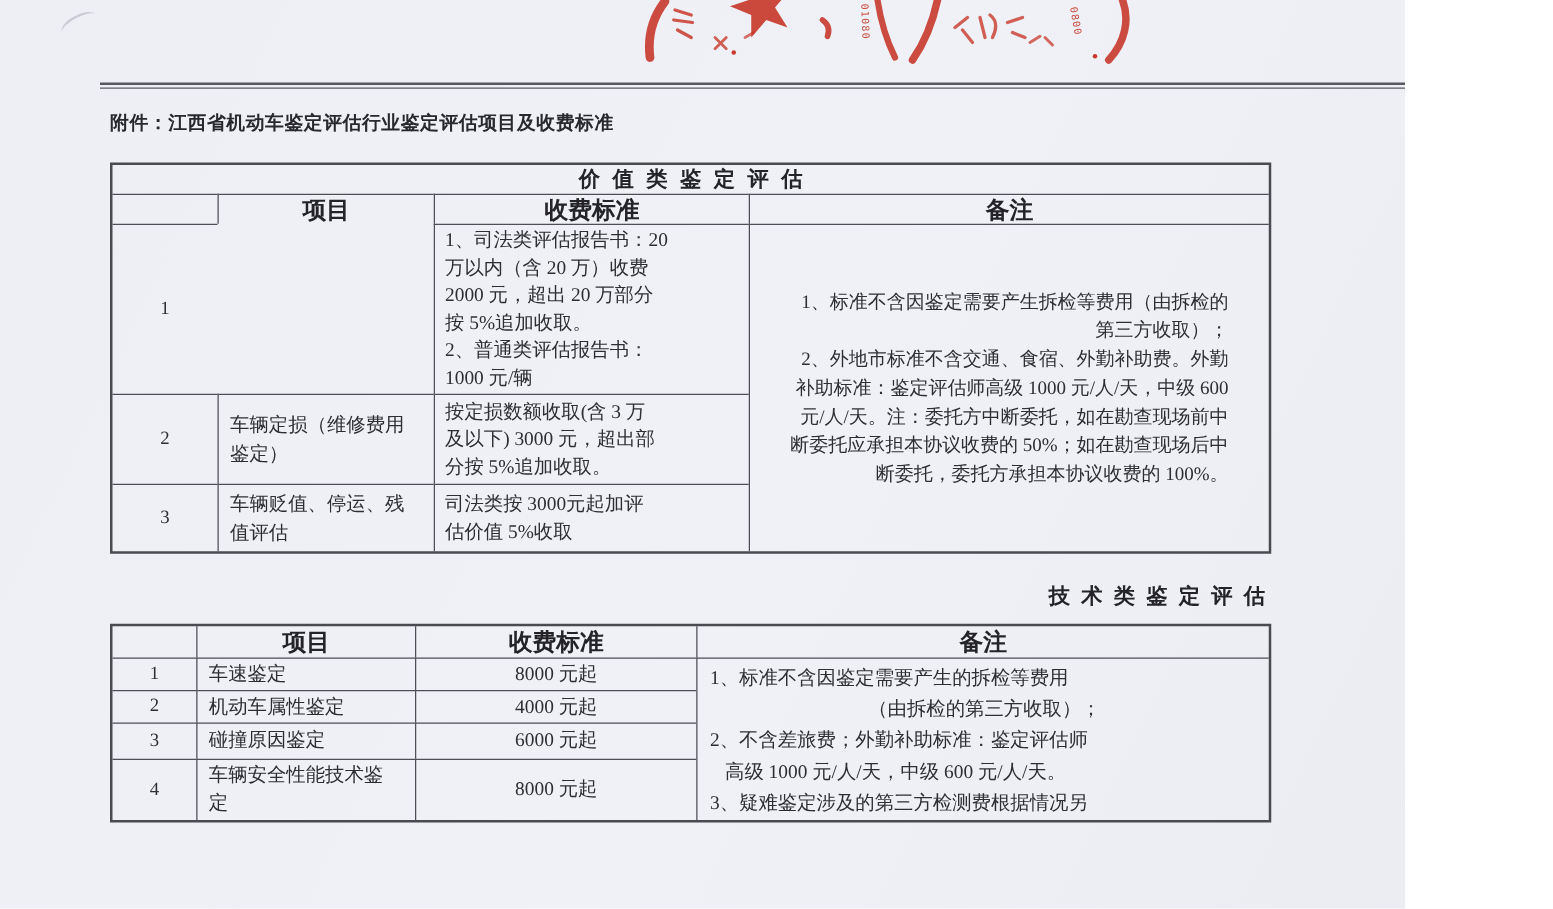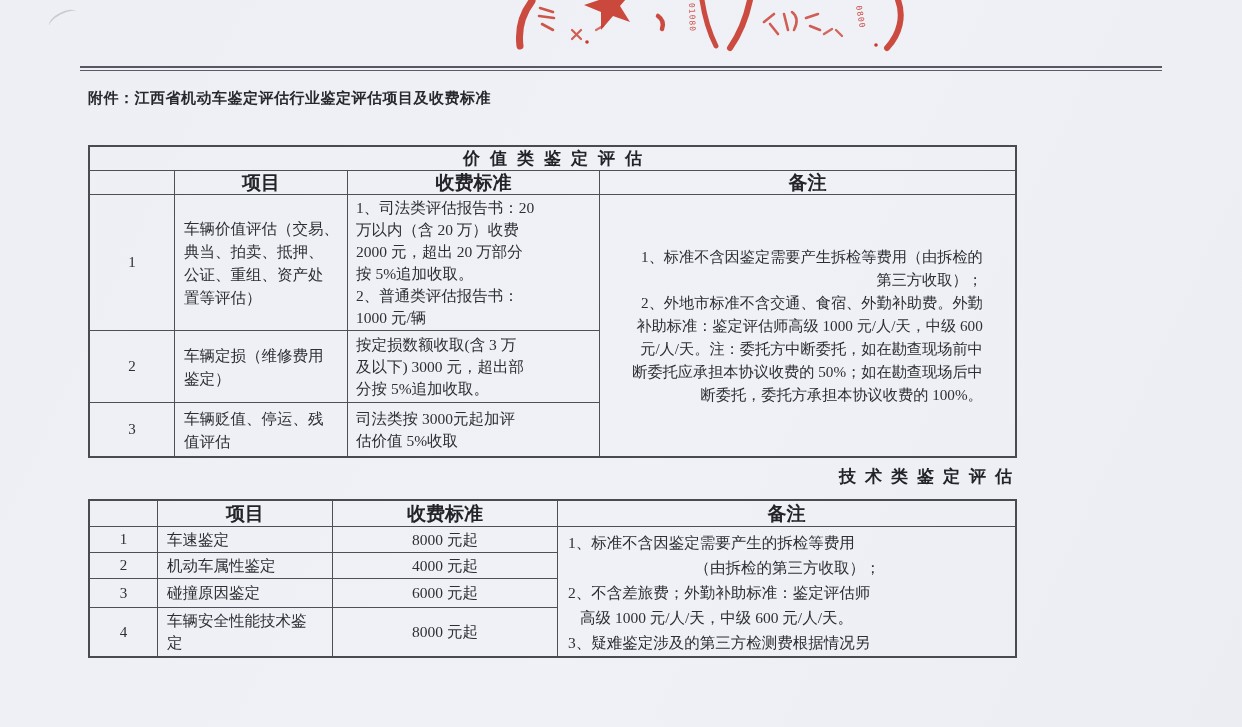--- a/index.html
+++ b/index.html
@@ -1,20 +1,21 @@
 <!DOCTYPE html>
 <html><head>
 <meta charset="utf-8">
 <style>
   html,body{margin:0;padding:0;}
   .page{
-    position:relative; width:1242px; height:727px; overflow:hidden;
+    position:relative; width:1084px; height:727px; overflow:hidden;
     background:linear-gradient(115deg,#edeff4 0%,#eff1f6 55%,#ebedf2 100%);
     font-family:"Liberation Serif","DejaVu Serif",serif;
     color:#2e2e33;
+    padding-left:40px;
   }
   
   .artifact{
     position:absolute; left:48px; top:12px; width:30px; height:12px;
     border-top:2px solid rgba(115,120,140,0.30);
     border-radius:50%; transform:rotate(-28deg);
   }
   
   .stamp{position:absolute; left:492px; top:0; width:430px; height:58px;}
   
@@ -23,21 +24,21 @@
     border-top:2px solid #585862; border-bottom:1px solid #5c5c66;
   }
   .attach{
     position:absolute; left:88px; top:89px;
     font-size:15px; font-weight:600; color:#28282d; letter-spacing:0.5px;
   }
   .tbl{
     position:absolute; display:grid; box-sizing:border-box;
     border:2px solid #4a4a51; background:transparent;
   }
-  .t1{left:88px; top:145px; grid-template-columns:84px 173px 252px 416px;
+  .t1{left:88px; top:130px; grid-template-columns:84px 173px 252px 416px;
       grid-template-rows:23px 24px 136px 72px 54px;}
   .t2{left:88px; top:499px; grid-template-columns:67px 175px 225px 458px;
       grid-template-rows:25px 26px 26px 29px 49px;}
   .cell{display:flex; align-items:center; justify-content:center; box-sizing:border-box; overflow:hidden;}
   .bt{border-top:1px solid #4f4f57;} .bl{border-left:1px solid #4f4f57;}
   .c1{grid-column:1;} .c2{grid-column:2;} .c3{grid-column:3;} .c4{grid-column:4;}
   .r1{grid-row:1;} .r2{grid-row:2;} .r3{grid-row:3;} .r4{grid-row:4;} .r5{grid-row:5;}
   .title-cell{grid-column:1/5; grid-row:1; font-weight:700; font-size:17px;
       letter-spacing:10px; text-indent:10px; color:#242428;}
   .t2-title{
@@ -94,24 +95,20 @@
 
   <div class="tbl t1">
     <div class="cell title-cell">价值类鉴定评估</div>
 
     <div class="cell hdr c1 r2 bt"></div>
     <div class="cell hdr c2 r2 bt bl">项目</div>
     <div class="cell hdr c3 r2 bt bl">收费标准</div>
     <div class="cell hdr c4 r2 bt bl">备注</div>
 
     <div class="cell num c1 r3 bt">1</div>
-    <div class="cell proj pre c2 r3 bt bl">车辆价值评估（交易、
-典当、拍卖、抵押、
-公证、重组、资产处
-置等评估）</div>
     <div class="cell fee pre c3 r3 bt bl">1、司法类评估报告书：20
 万以内（含 20 万）收费
 2000 元，超出 20 万部分
 按 5%追加收取。
 2、普通类评估报告书：
 1000 元/辆</div>
 
     <div class="cell remark-cell bt bl">
       <div class="remark-text pre">1、标准不含因鉴定需要产生拆检等费用（由拆检的
 第三方收取）；

